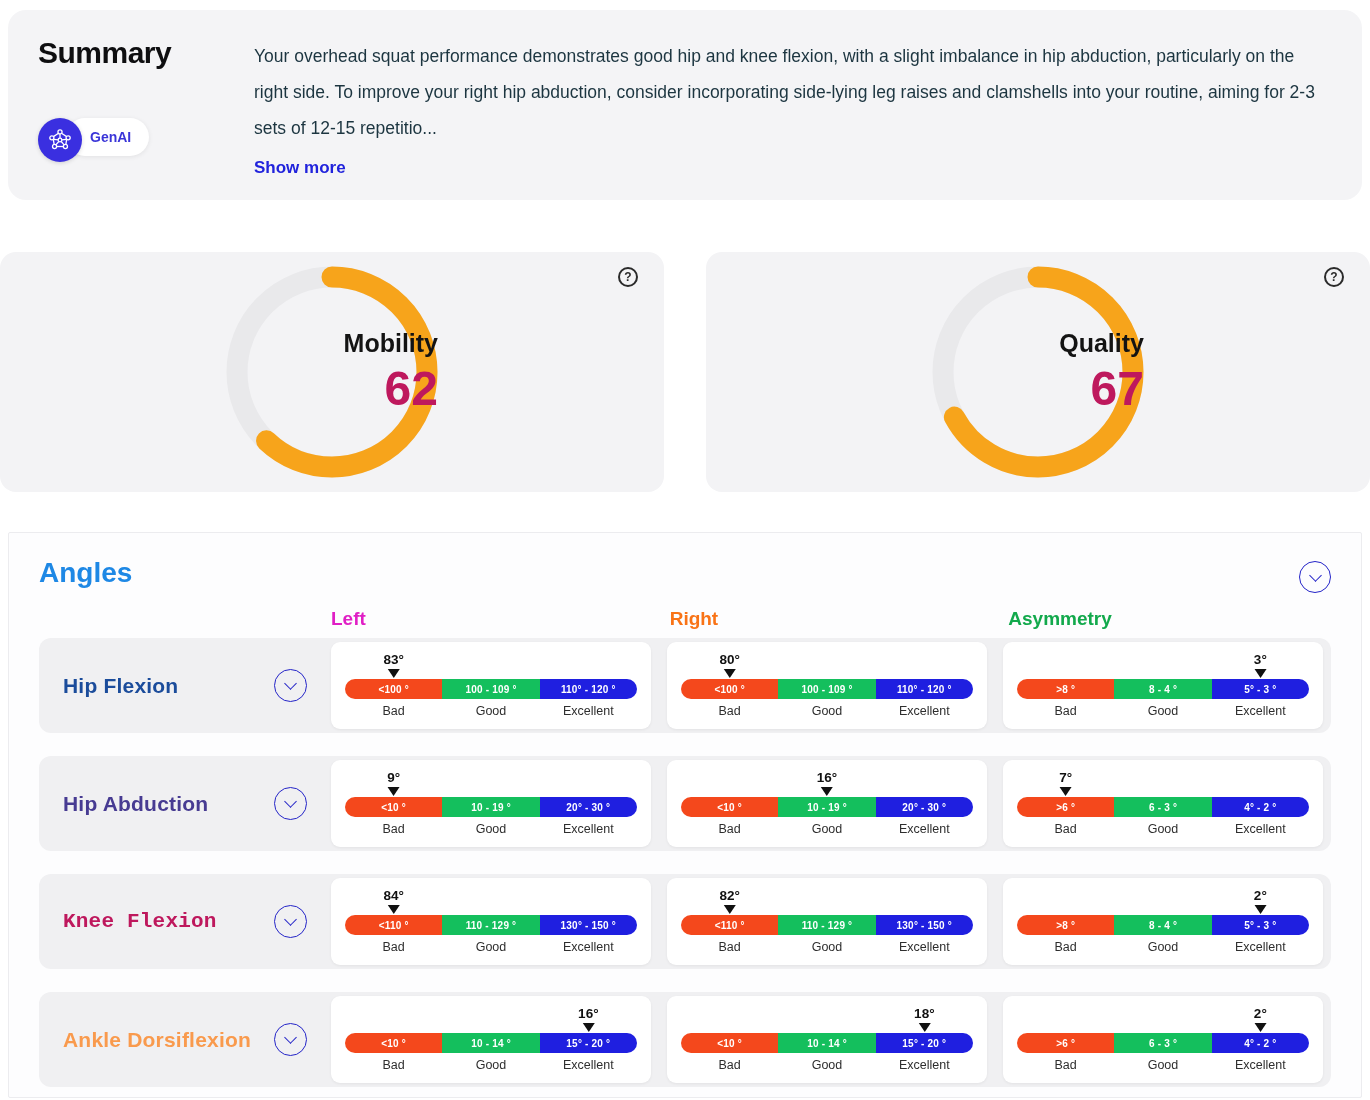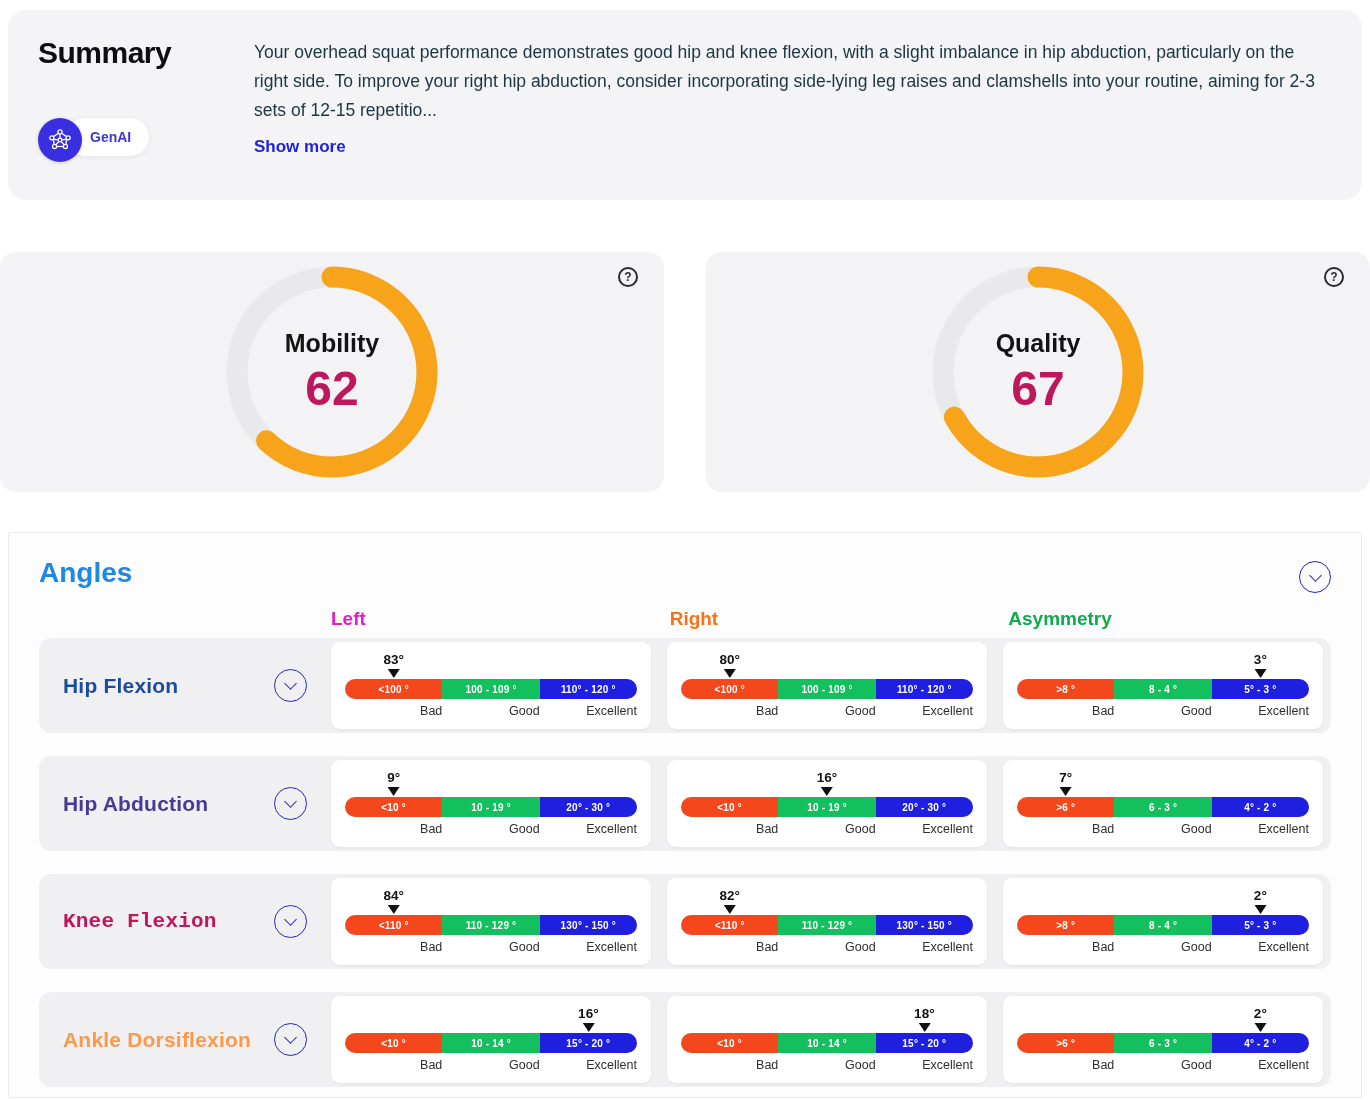--- a/index.html
+++ b/index.html
@@ -8,30 +8,30 @@
   .page { padding:10px 0 0; }
 
   
   .summary-card { margin:0 8px; background:#F4F4F6; border-radius:18px; padding:26px 40px 30px 30px; display:flex; gap:46px; height:190px; }
   .summary-left { width:170px; flex-shrink:0; }
   .summary-title { font-size:30px; font-weight:bold; color:#0E0E10; letter-spacing:-0.5px; }
   .genai { display:flex; align-items:flex-start; margin-top:48px; }
   .genai-circle { width:44px; height:44px; border-radius:50%; background:#3A2FE0; display:flex; align-items:center; justify-content:center; position:relative; z-index:2; box-shadow:0 1px 4px rgba(0,0,0,.15); }
   .genai-pill { background:#ffffff; border-radius:22px; padding:11px 18px 11px 24px; margin-left:-16px; font-size:14px; font-weight:bold; color:#3A35D8; box-shadow:0 1px 5px rgba(0,0,0,.08); }
   .summary-body { padding-top:2px; }
-  .summary-text { font-size:17.5px; line-height:29px; color:#1C3540; max-width:1072px; }
+  .summary-text { font-size:17.5px; line-height:36px; color:#1C3540; max-width:1072px; }
   .show-more { display:inline-block; margin-top:12px; font-size:17px; font-weight:bold; color:#2123DC; cursor:pointer; }
 
   
   .gauges { display:flex; gap:42px; margin-top:52px; }
   .gauge-card { flex:1; height:240px; background:#F3F3F5; border-radius:16px; position:relative; display:flex; align-items:center; justify-content:center; }
   .help { position:absolute; top:15px; right:26px; width:20px; height:20px; border:2px solid #2A2A2A; border-radius:50%; font-size:12px; font-weight:bold; color:#2A2A2A; display:flex; align-items:center; justify-content:center; cursor:pointer; }
   .gauge-wrap { position:relative; width:212px; height:212px; }
   .gauge-wrap svg { position:absolute; left:0; top:0; }
-  .gauge-text { position:absolute; left:0; top:0; right:0; bottom:0; display:flex; flex-direction:column; align-items:center; justify-content:center; }
+  .gauge-text { position:absolute; left:0; top:0; right:0; bottom:0; display:flex; flex-direction:column; align-items:flex-end; justify-content:center; }
   .gauge-label { font-size:25px; font-weight:bold; color:#131313; }
   .gauge-value { font-size:48px; font-weight:bold; color:#be185d; margin-top:3px; }
 
   
   .angles-card { margin:40px 8px 0; background:#FDFDFE; border:1px solid #ECECEF; border-radius:2px; padding:24px 30px 14px; height:566px; }
   .angles-header { display:flex; align-items:flex-start; justify-content:space-between; }
   .angles-title { font-size:28px; font-weight:bold; color:#1E88E5; }
   .collapse-btn { width:32px; height:32px; border:1.6px solid #2424C8; border-radius:50%; display:flex; align-items:center; justify-content:center; cursor:pointer; margin-top:4px; background:transparent; }
   .chev { width:9px; height:9px; border-left:1.8px solid #2424C8; border-bottom:1.8px solid #2424C8; transform:rotate(-45deg); margin-top:-4px; }
 
@@ -48,21 +48,21 @@
   .meas-card { background:#ffffff; border-radius:9px; height:87px; padding:6px 14px 0; box-shadow:0 1px 3px rgba(0,0,0,.06); }
   .marker-zone { position:relative; height:31px; }
   .marker { position:absolute; bottom:1px; transform:translateX(-50%); display:flex; flex-direction:column; align-items:center; }
   .marker-value { font-size:13.5px; font-weight:bold; color:#111; white-space:nowrap; }
   .marker-tri { width:0; height:0; border-left:6.5px solid transparent; border-right:6.5px solid transparent; border-top:9px solid #111; margin-top:2px; }
   .bar { display:flex; height:20px; }
   .seg { flex:1; display:flex; align-items:center; justify-content:center; font-size:10px; font-weight:bold; color:#ffffff; letter-spacing:0.2px; }
   .seg:first-child { border-radius:10px 0 0 10px; }
   .seg:last-child { border-radius:0 10px 10px 0; }
   .scale-row { display:flex; margin-top:5px; }
-  .scale-cell { flex:1; text-align:right; font-size:12.5px; color:#2E2E2E; }
+  .scale-cell { flex:1; text-align:center; font-size:12.5px; color:#2E2E2E; }
 </style>
 </head>
 <body>
 
 <div class="page">
 
   <section class="summary-card">
     <div class="summary-left">
       <div class="summary-title">Summary</div>
       <div class="genai">

